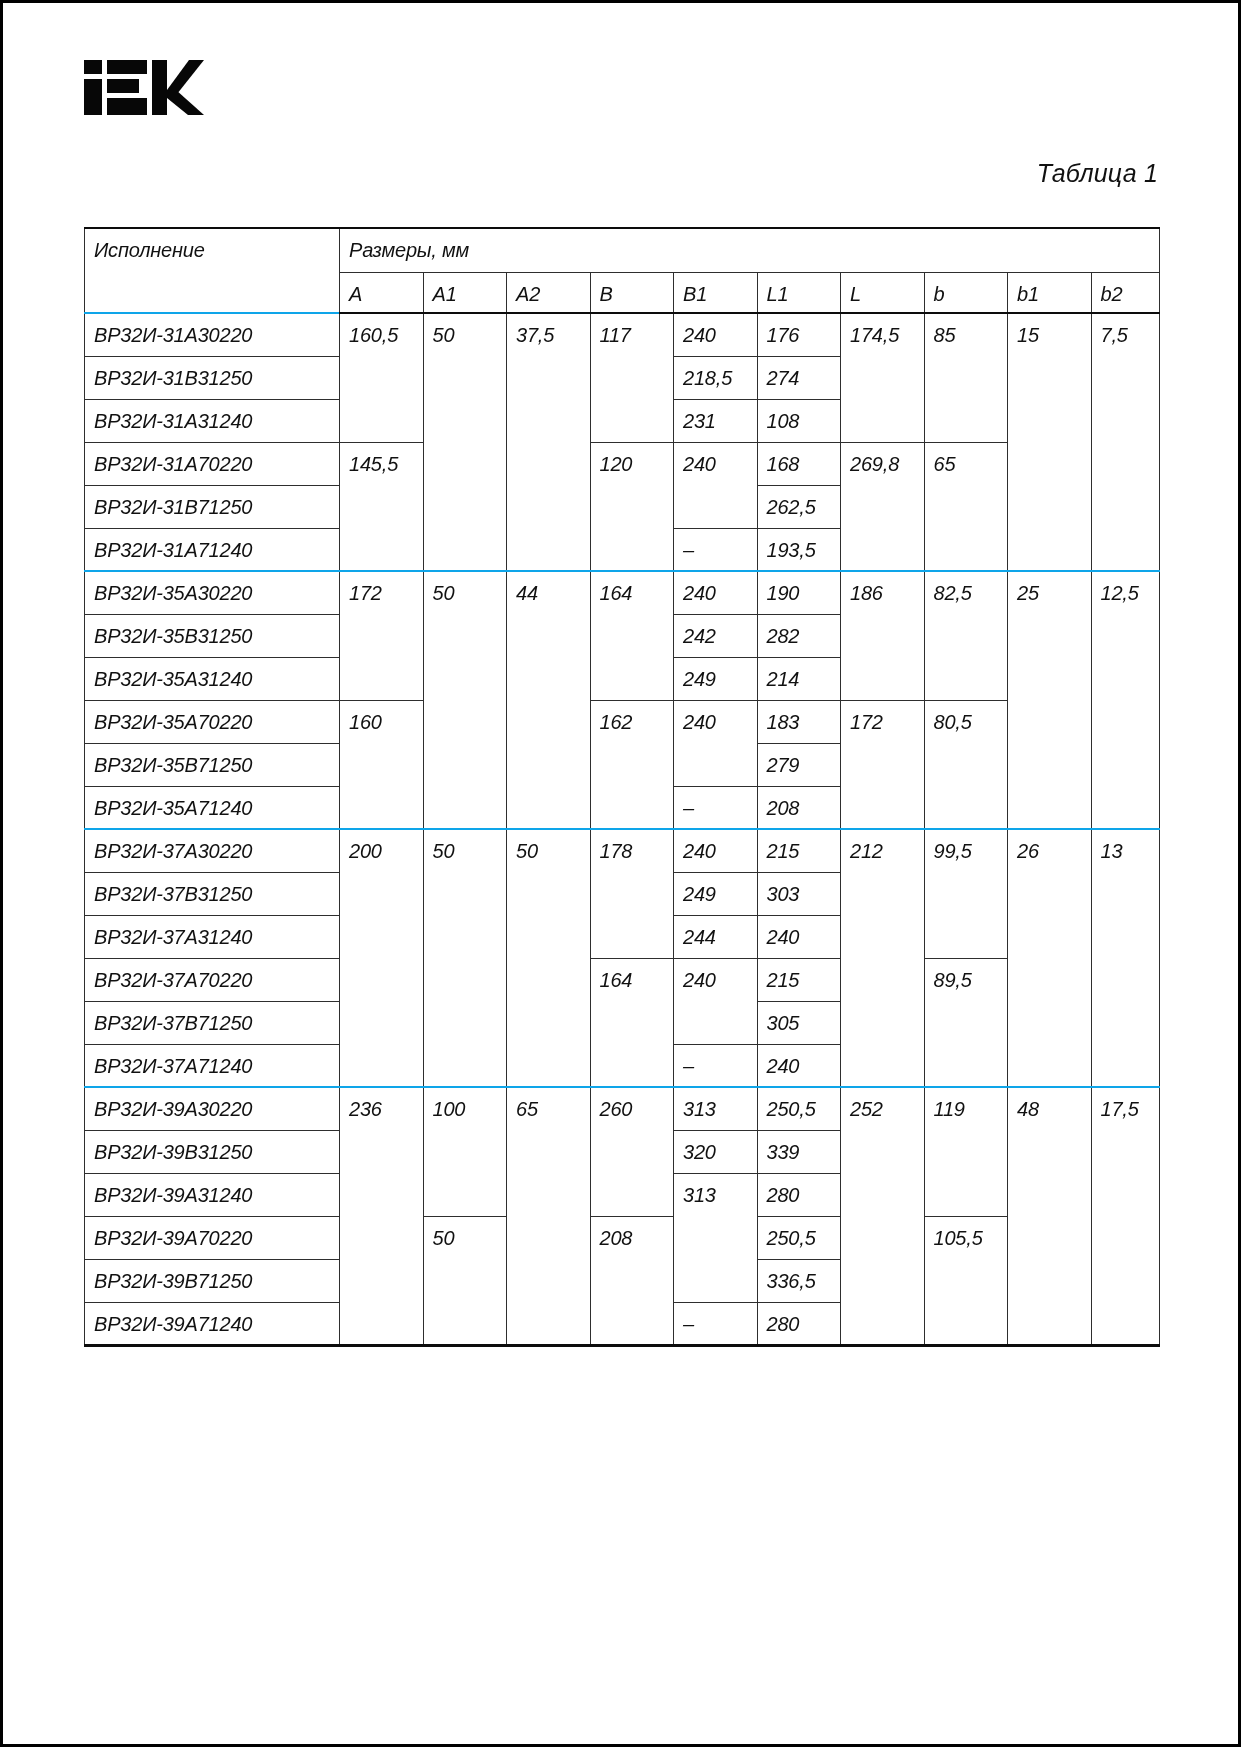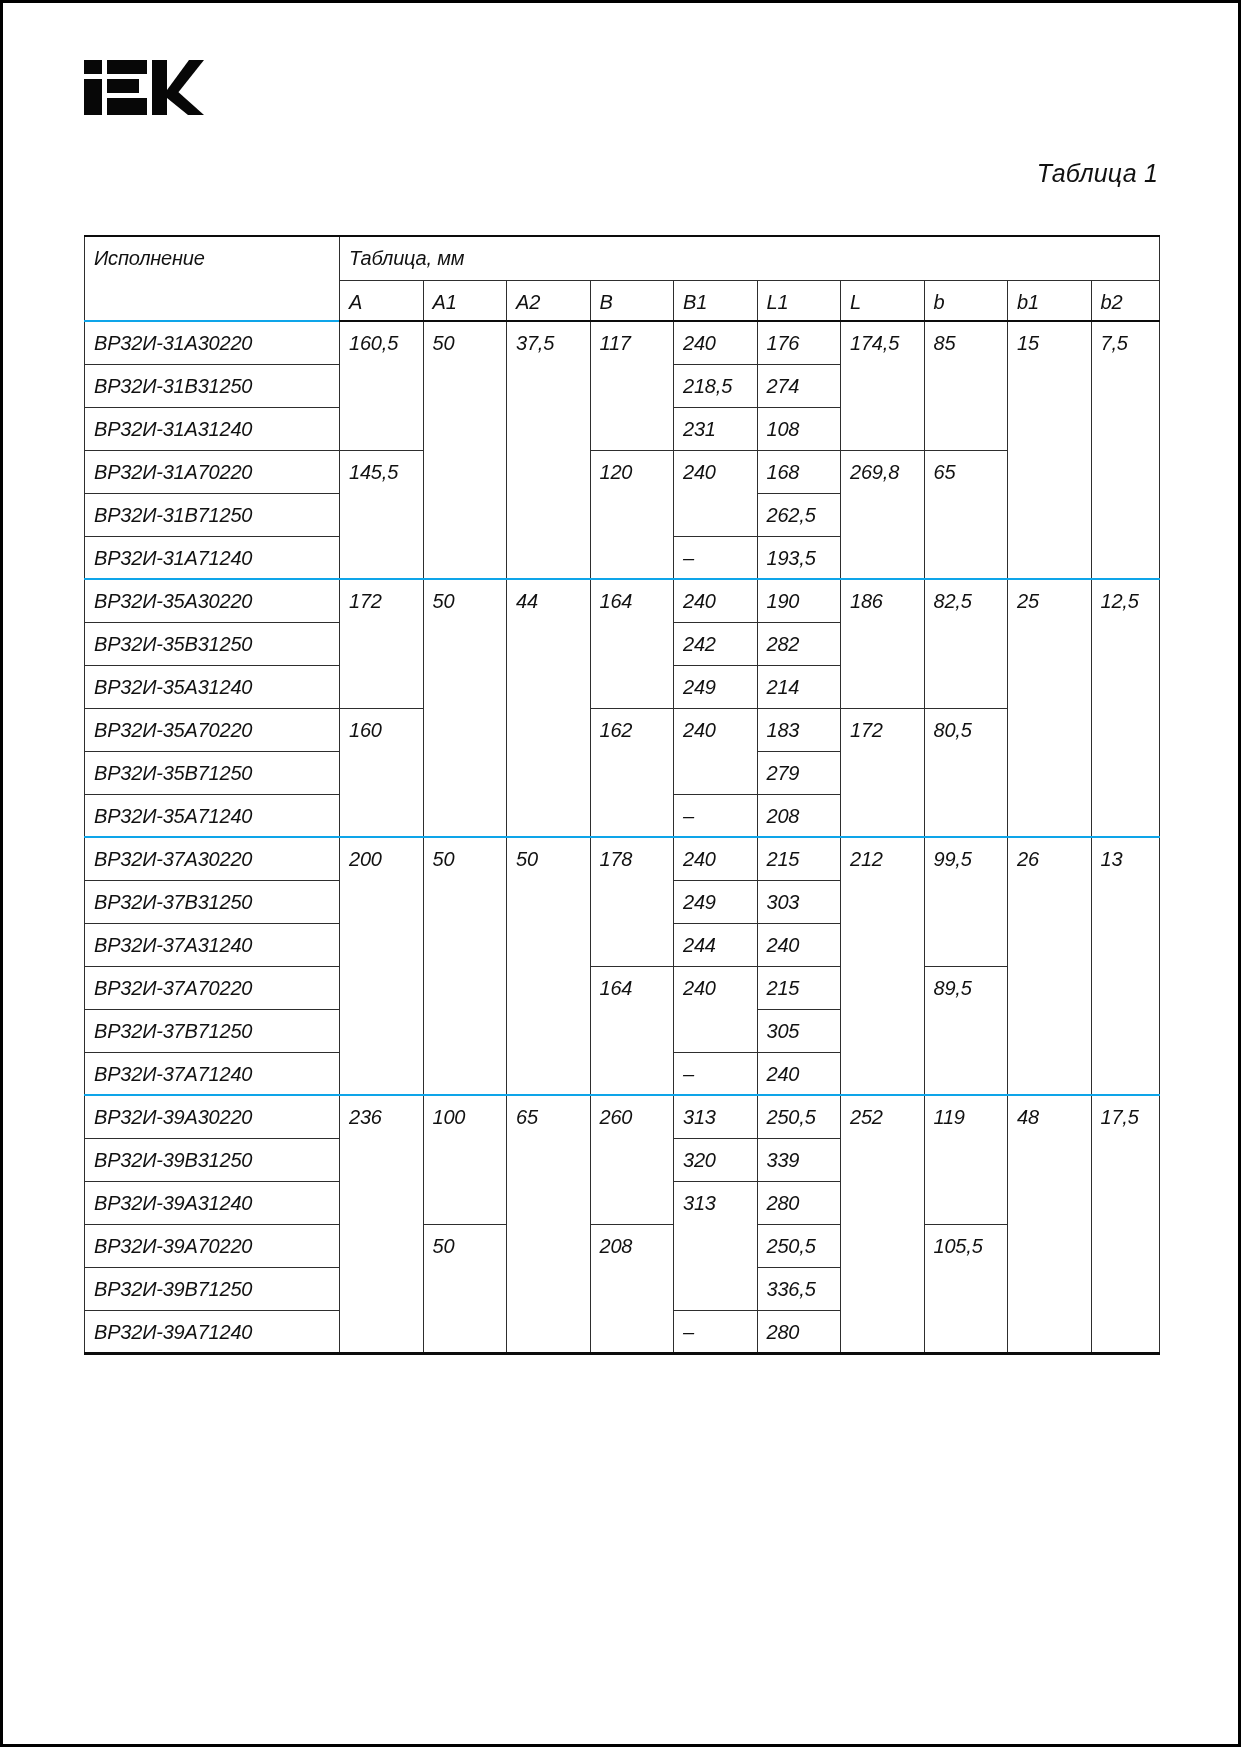--- a/index.html
+++ b/index.html
@@ -27,21 +27,21 @@
   .k-svg polygon, .k-svg rect { fill:#070707; }
 
   
   .caption {
     position:absolute; top:156px; left:81px; width:1074px;
     text-align:right; font-size:25px; letter-spacing:0.2px;
   }
 
   
   table.dims {
-    position:absolute; left:81px; top:232px;
+    position:absolute; left:81px; top:224px;
     width:1074px;
     border-collapse:collapse; table-layout:fixed;
     font-size:20px; letter-spacing:-0.2px;
     border-top:2px solid #0c0c0c;
     border-bottom:3px solid #0c0c0c;
     border-left:1px solid #2e2e2e;
     border-right:1px solid #2e2e2e;
   }
   col.c-model { width:255px; }
   col.c-dim   { width:83.5px; }
@@ -90,21 +90,21 @@
         <col class="c-dim">
       <col class="c-dim">
         <col class="c-dim">
         <col class="c-dim">
         <col class="c-dim">
       <col class="c-last">
     </colgroup>
     <thead>
       <tr class="h1">
         <td rowspan="2">Исполнение</td>
-        <td colspan="10">Таблица, мм</td>
+        <td colspan="10">Размеры, мм</td>
       </tr>
       <tr class="h2">
         <td>A</td>
         <td>A1</td>
         <td>A2</td>
         <td>B</td>
         <td>B1</td>
         <td>L1</td>
         <td>L</td>
         <td>b</td>

